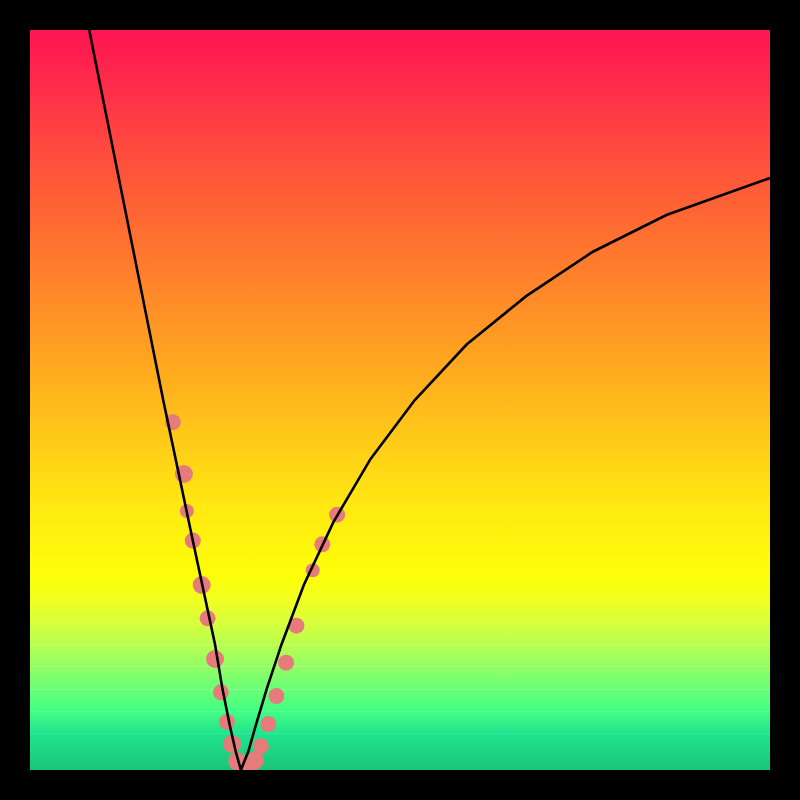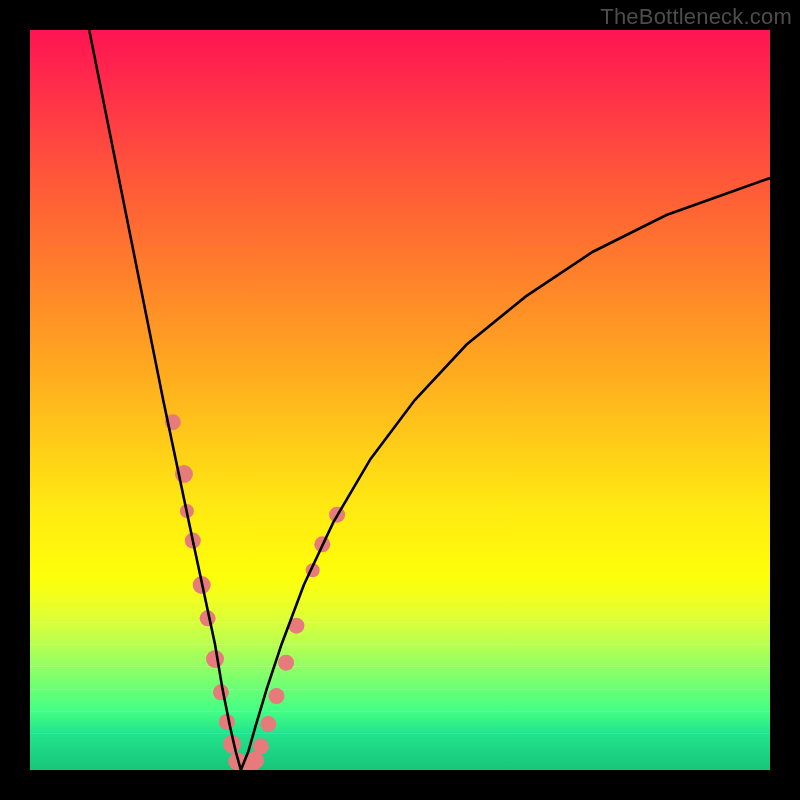--- a/index.html
+++ b/index.html
@@ -69,21 +69,20 @@
     left: 0;
     top: 0;
     width: 740px;
     height: 740px;
   }
 </style>
 </head>
 <body>
 
 <div class="frame">
-  <div class="watermark">TheBottleneck.com</div>
 
   <div class="plot-area">
 
     <div class="band" style="top:74%;"></div>
     <div class="band" style="top:77%;"></div>
     <div class="band" style="top:80%;"></div>
     <div class="band" style="top:83%;"></div>
     <div class="band" style="top:86%;"></div>
     <div class="band" style="top:89%;"></div>
     <div class="band" style="top:92%;"></div>

